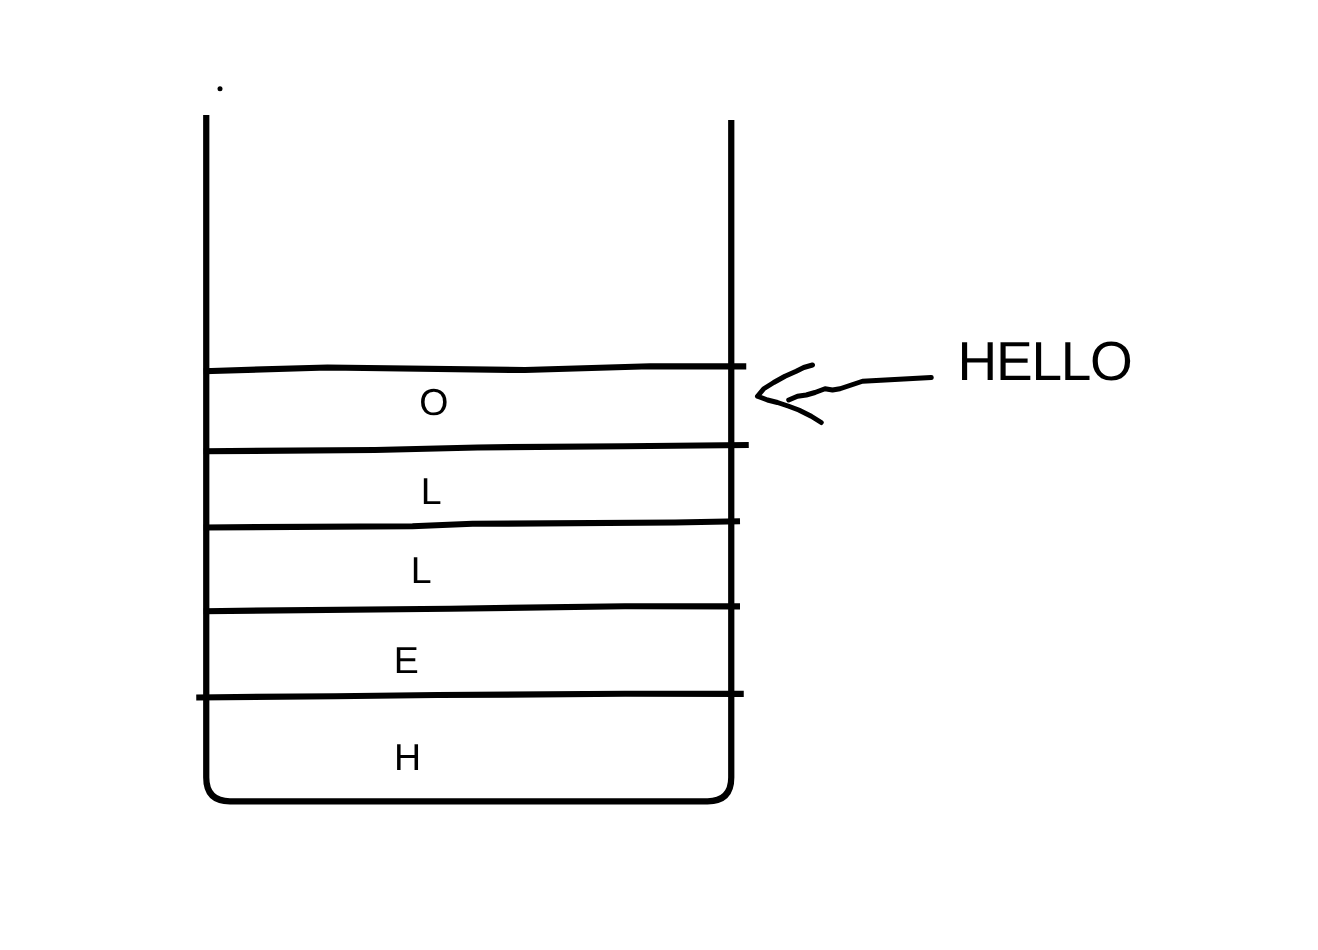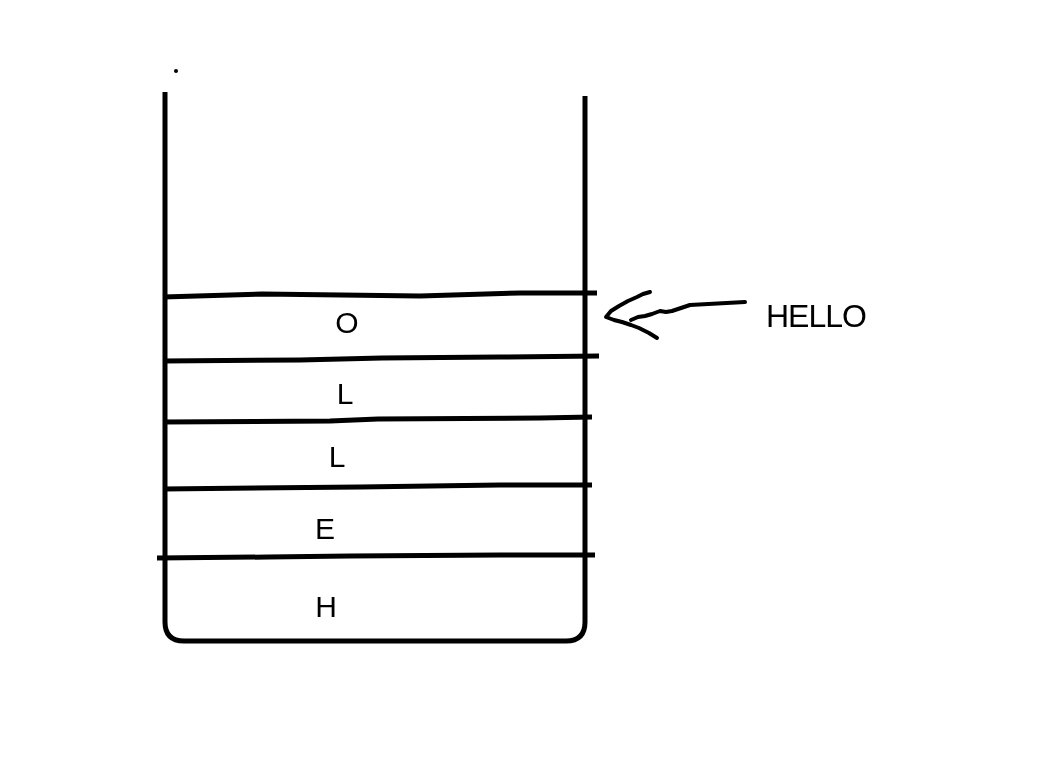--- a/index.html
+++ b/index.html
@@ -11,22 +11,22 @@
   .ink { fill:none; stroke:var(--ink); stroke-linejoin:round; }
   .w5 { stroke-width:5; stroke-linecap:butt; }
   .w4 { stroke-width:4; stroke-linecap:round; }
   .dot { fill:var(--ink); stroke:none; }
   .cell-label {
     position:absolute; transform:translate(-50%,-50%);
     font-size:30px; line-height:1; color:var(--ink);
     white-space:nowrap;
   }
   .hello-label {
-    position:absolute; left:766px; top:316px; transform:translate(0,-50%);
-    font-size:32px; line-height:1; letter-spacing:-1px; color:var(--ink);
+    position:absolute; left:766px; top:290px; transform:translate(0,-50%);
+    font-size:44px; line-height:1; letter-spacing:-1px; color:var(--ink);
     white-space:nowrap;
   }
 </style>
 </head>
 <body>
 
 <div class="canvas">
 
   <svg width="1054" height="760" viewBox="0 0 1054 760">
 

